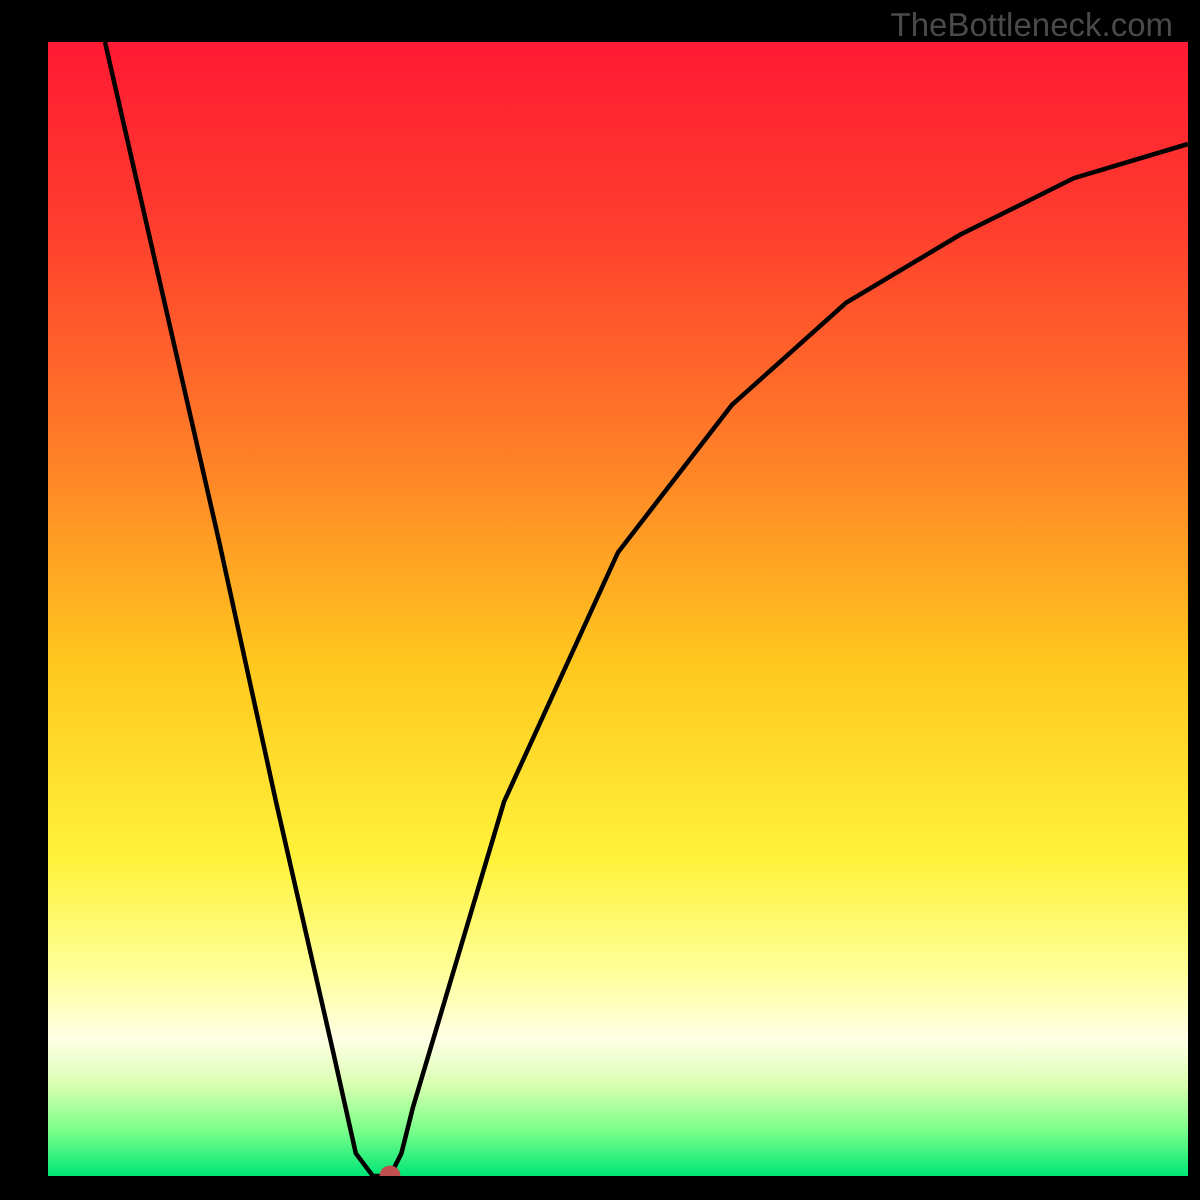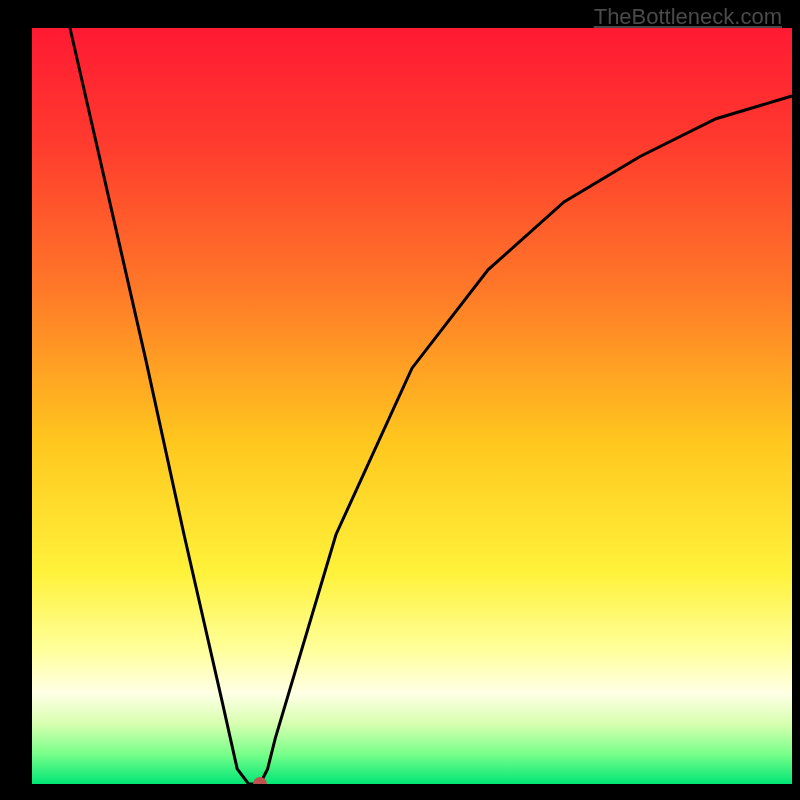--- a/index.html
+++ b/index.html
@@ -17,21 +17,20 @@
     height: 800px;
   }
   .watermark {
     position: absolute;
     top: 4px;
     right: 18px;
     color: #4a4a4a;
     font-size: 22px;
     font-weight: 500;
     z-index: 10;
-    text-decoration: underline;
   }
   svg {
     display: block;
   }
 </style>
 </head>
 <body>
 
 <div class="chart-container">
   <div class="watermark">TheBottleneck.com</div>

